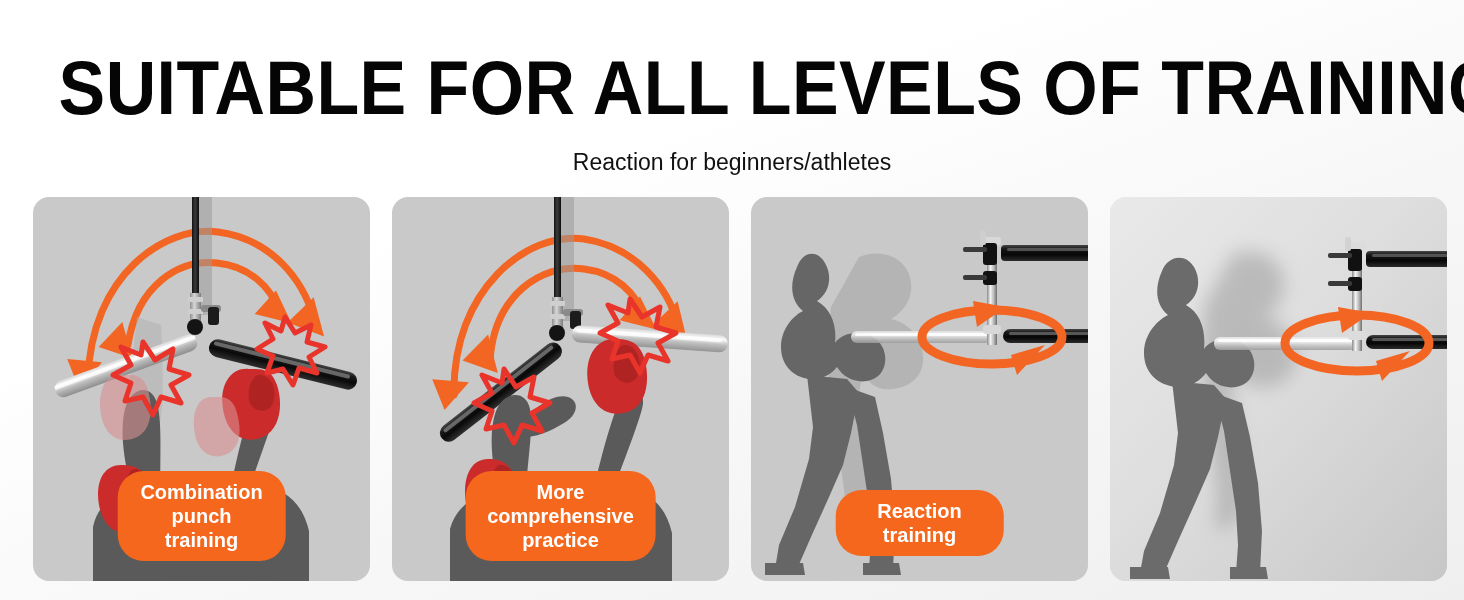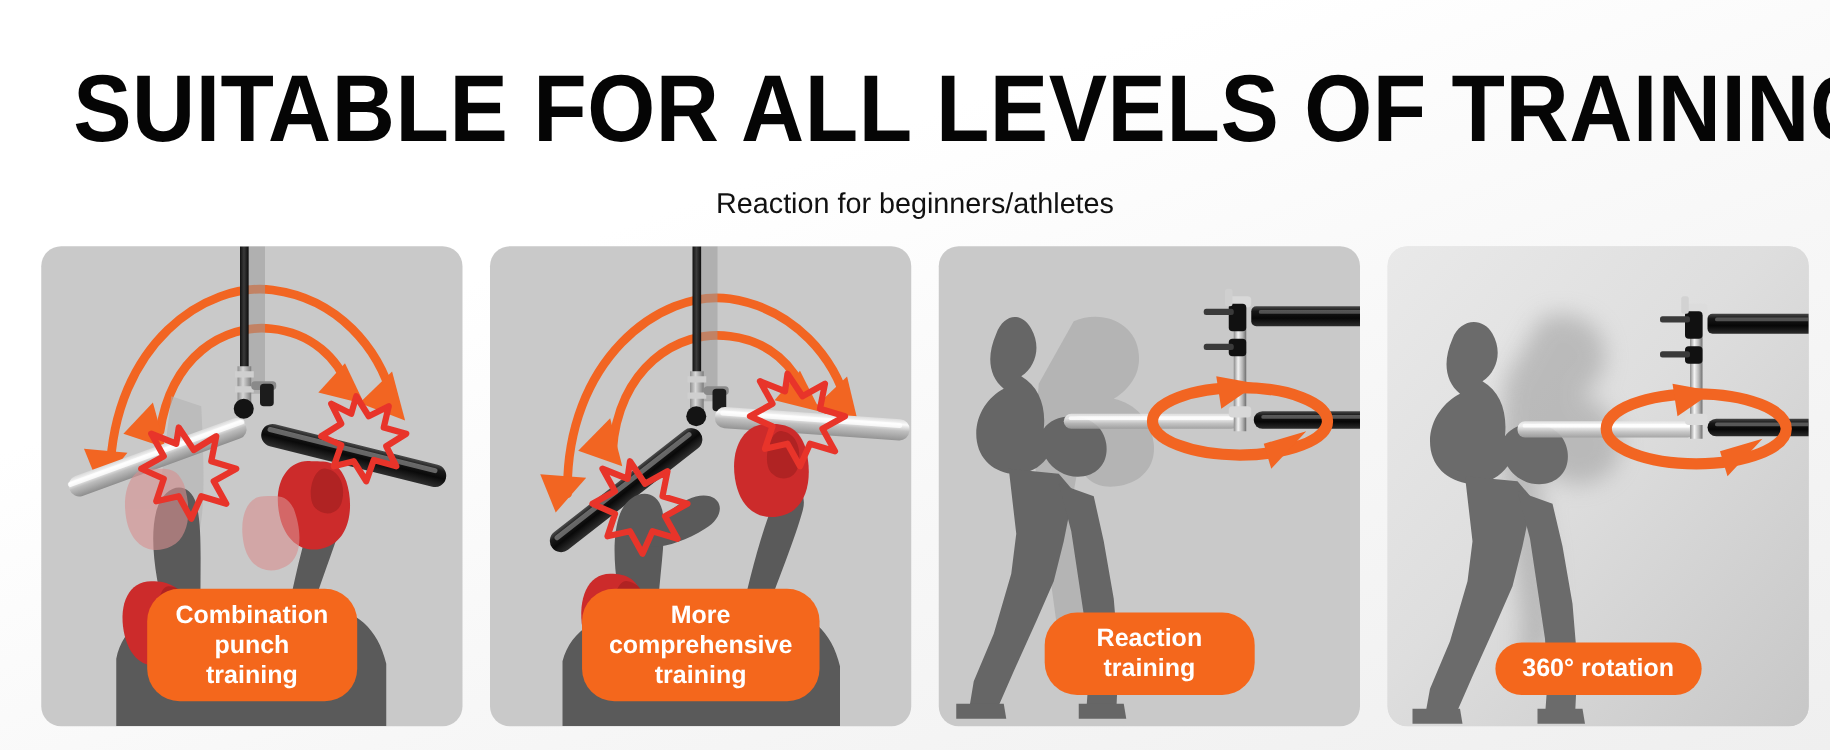--- a/index.html
+++ b/index.html
@@ -295,21 +295,21 @@
 
           <g fill="none" stroke="#e8342a" stroke-width="5" stroke-linejoin="round">
             <polygon points="112,172 124,190 142,180 138,200 158,206 140,216 150,234 130,228 122,246 112,228 94,232 100,214 82,206 100,196 90,178 110,186"></polygon>
           </g>
           <g fill="none" stroke="#e8342a" stroke-width="5" stroke-linejoin="round">
             <polygon points="238,102 250,120 268,110 264,130 284,136 266,146 276,164 256,158 248,176 238,158 220,162 226,144 208,136 226,126 216,108 236,116"></polygon>
           </g>
         </svg>
       </div>
       <div class="badge two-line">More comprehensive
-training</div>
+practice</div>
     </div>
 
     <div class="panel">
       <div class="scene">
         <svg viewBox="0 0 337 384" xmlns="http://www.w3.org/2000/svg" aria-hidden="true">
           <defs>
             <linearGradient id="p3bar" x1="0" y1="0" x2="0" y2="1">
               <stop offset="0%" stop-color="#e2e2e2"></stop>
               <stop offset="30%" stop-color="#fafafa"></stop>
               <stop offset="65%" stop-color="#c2c2c2"></stop>
@@ -451,17 +451,16 @@
             <rect x="235" y="40" width="6" height="14" rx="2" fill="#d2d2d2"></rect>
           </g>
 
           <g>
             <ellipse cx="247" cy="146" rx="72" ry="28" fill="none" stroke="#f26522" stroke-width="9"></ellipse>
             <polygon points="228,110 261,116 232,136" fill="#f26522"></polygon>
             <polygon points="266,164 300,154 272,184" fill="#f26522"></polygon>
           </g>
         </svg>
       </div>
-      <div class="badge one-line">360° rotation</div>
     </div>
 
   </div>
 </div>
 
 </body></html>

